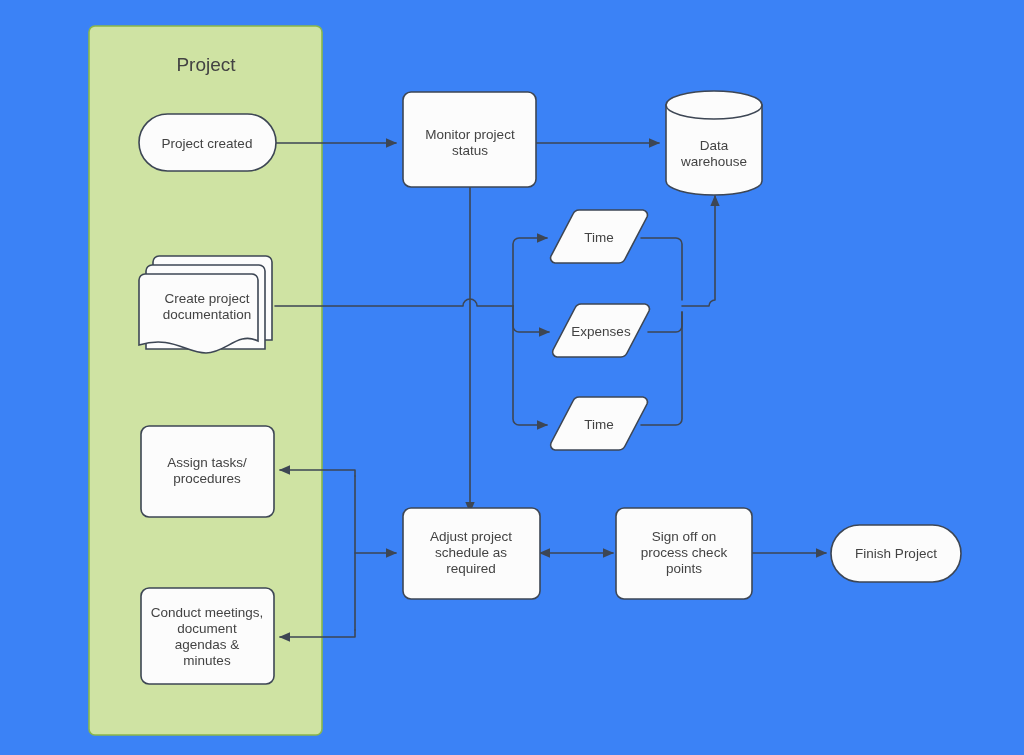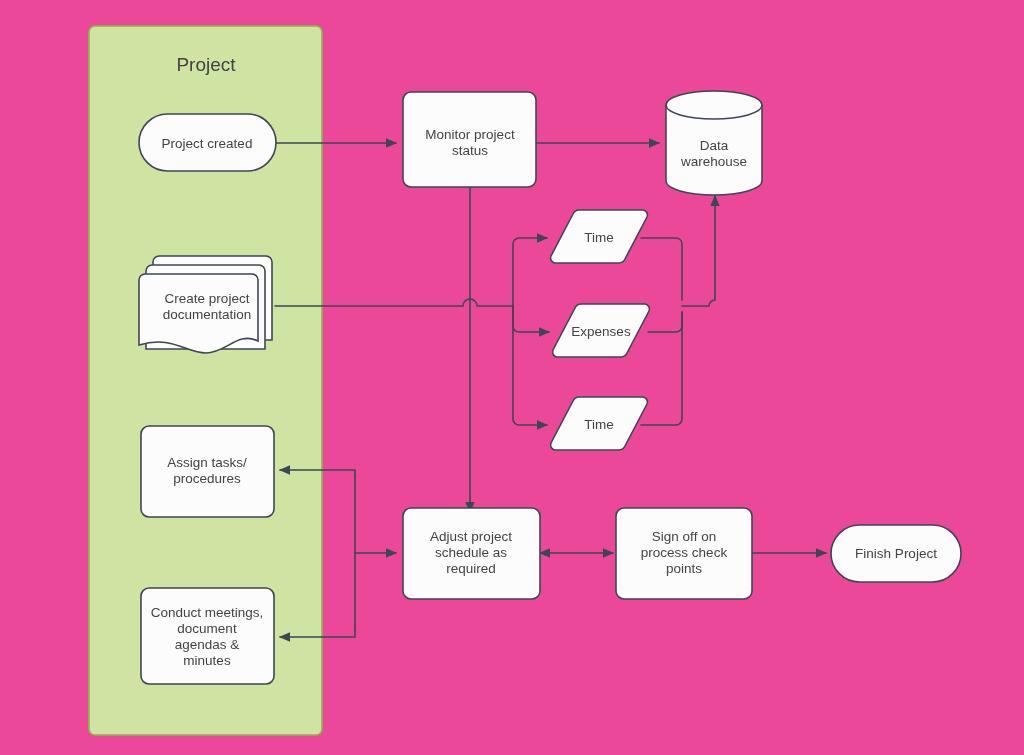--- a/index.html
+++ b/index.html
@@ -4,21 +4,21 @@
 <style>
   html, body {
     margin: 0;
     padding: 0;
     background: #ffffff;
   }
   #canvas {
     position: relative;
     width: 1024px;
     height: 755px;
-    background: #ec4899;
+    background: #3b82f6;
     font-family: "Liberation Sans", sans-serif;
     overflow: hidden;
   }
   #diagram-svg {
     position: absolute;
     left: 0;
     top: 0;
     width: 1024px;
     height: 755px;
   }

